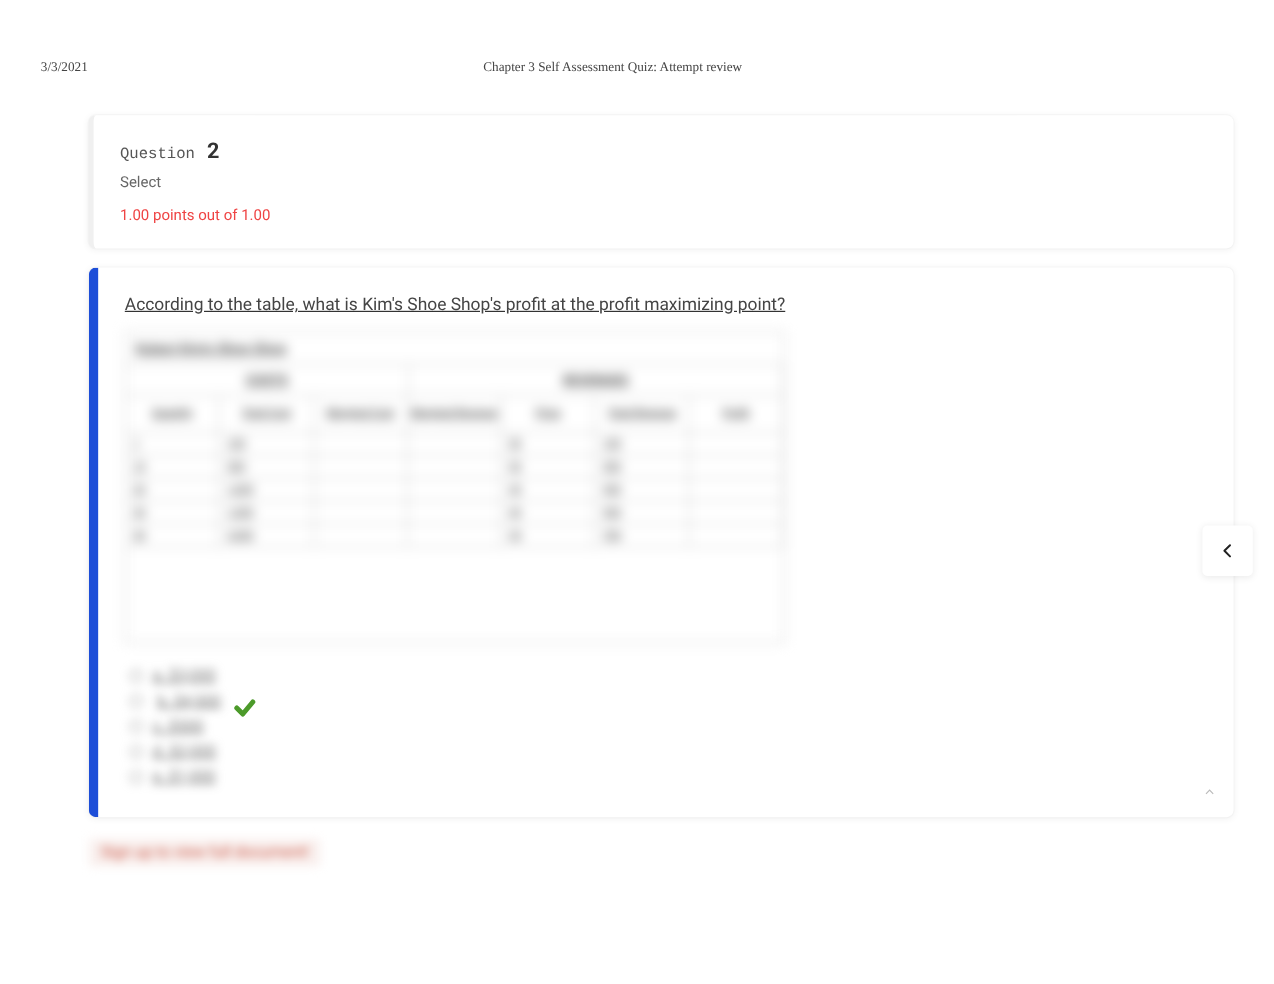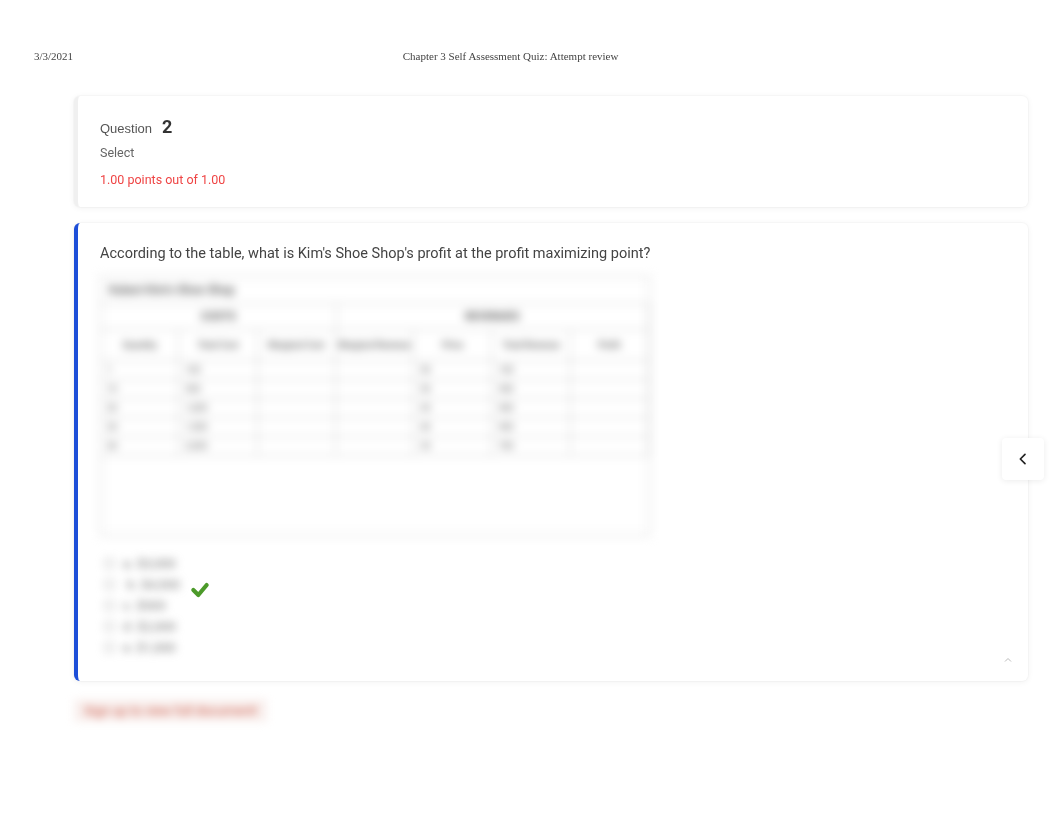--- a/index.html
+++ b/index.html
@@ -39,21 +39,21 @@
       padding: 20px 22px;
       border-left: 4px solid #f0f0f0;
     }
     .question-line {
       display: flex;
       align-items: baseline;
       gap: 10px;
     }
     .question-word {
       font-size: 13px;
-      font-family: Liberation Sans, sans-serif;
+      font-family: Liberation Mono, monospace;
       color: #555;
     }
     .question-num {
       font-size: 18px;
       font-weight: 700;
       color: #333;
     }
     .correct-label {
       font-size: 12.5px;
       color: #666;
@@ -63,22 +63,23 @@
       font-size: 12.5px;
       color: #ef4444;
       margin-top: 12px;
     }
     .content-card {
       margin: 16px 34px 0 74px;
       background: #ffffff;
       border-radius: 6px;
       box-shadow: 0 1px 6px rgba(0,0,0,0.06), 0 0 0 1px rgba(0,0,0,0.02);
       padding: 22px 22px 20px;
-      border-left: 4px solid #1d4ed8;
+      border-left: 8px solid #1d4ed8;
       position: relative;
+      text-decoration: underline;
     }
     .prompt {
       font-size: 14.5px;
       color: #444;
       margin-bottom: 14px;
     }
     .blurred-table {
       width: 550px;
       height: 260px;
       margin: 4px 0 20px 0;

